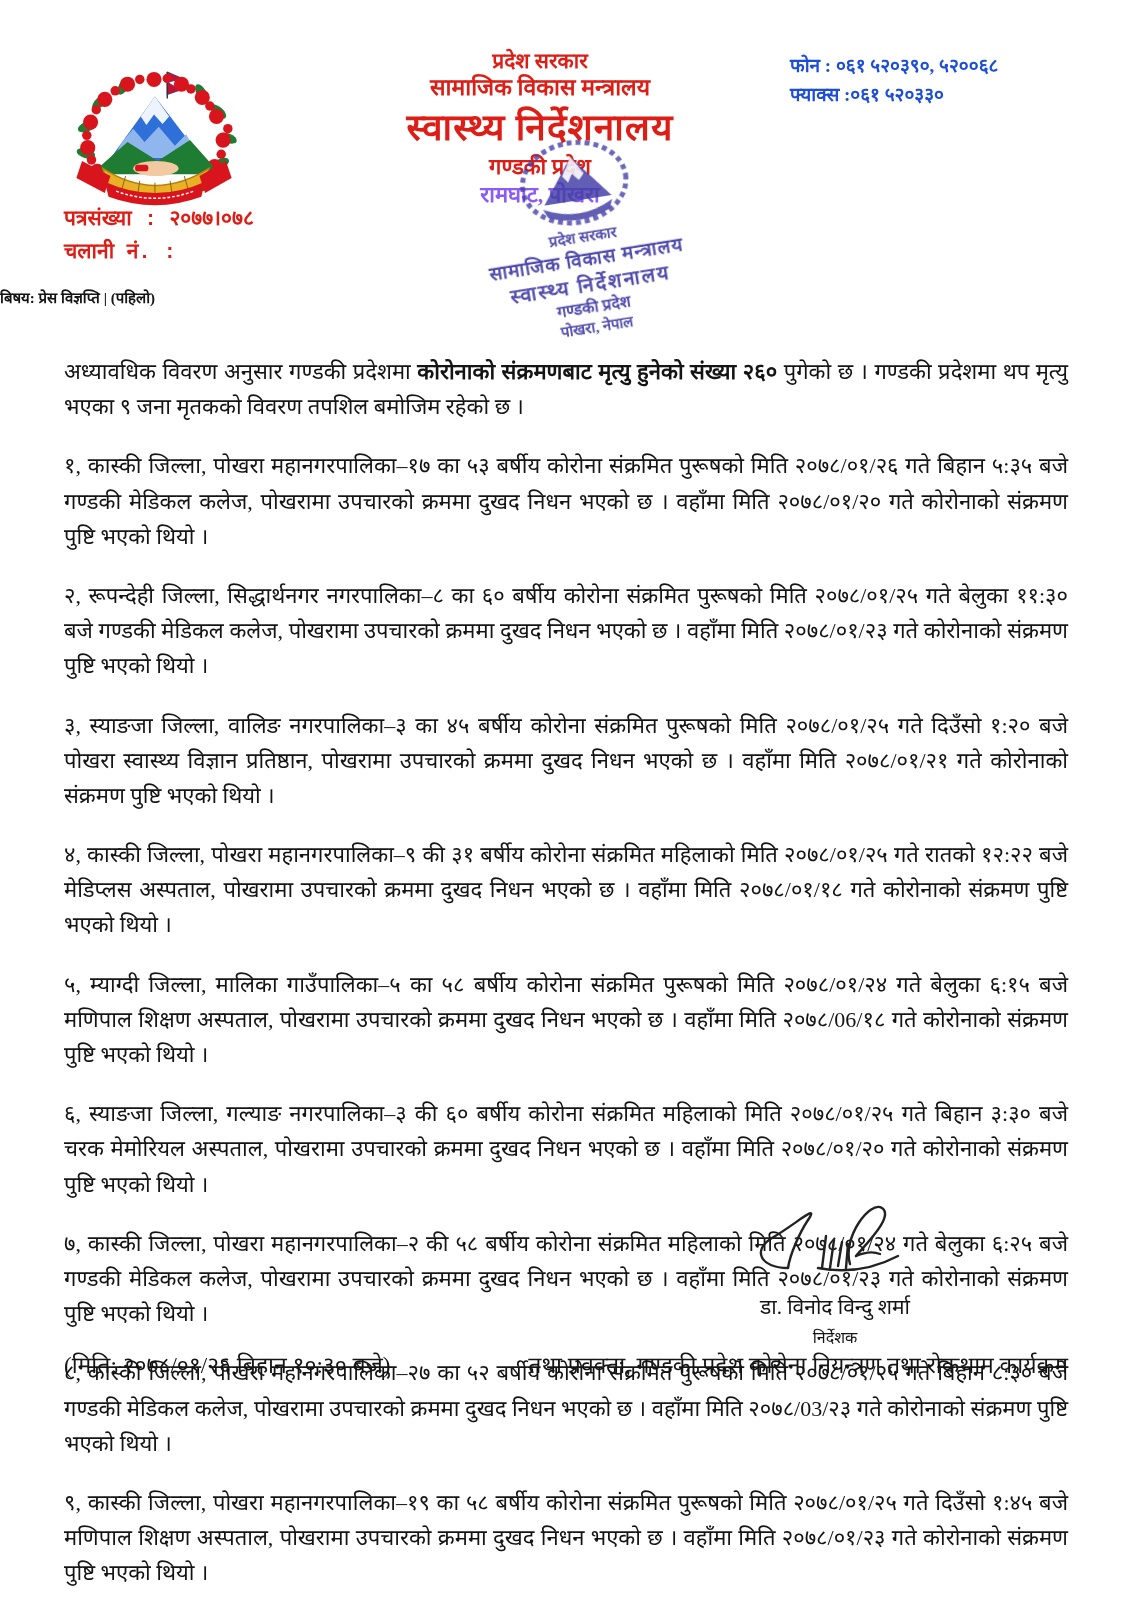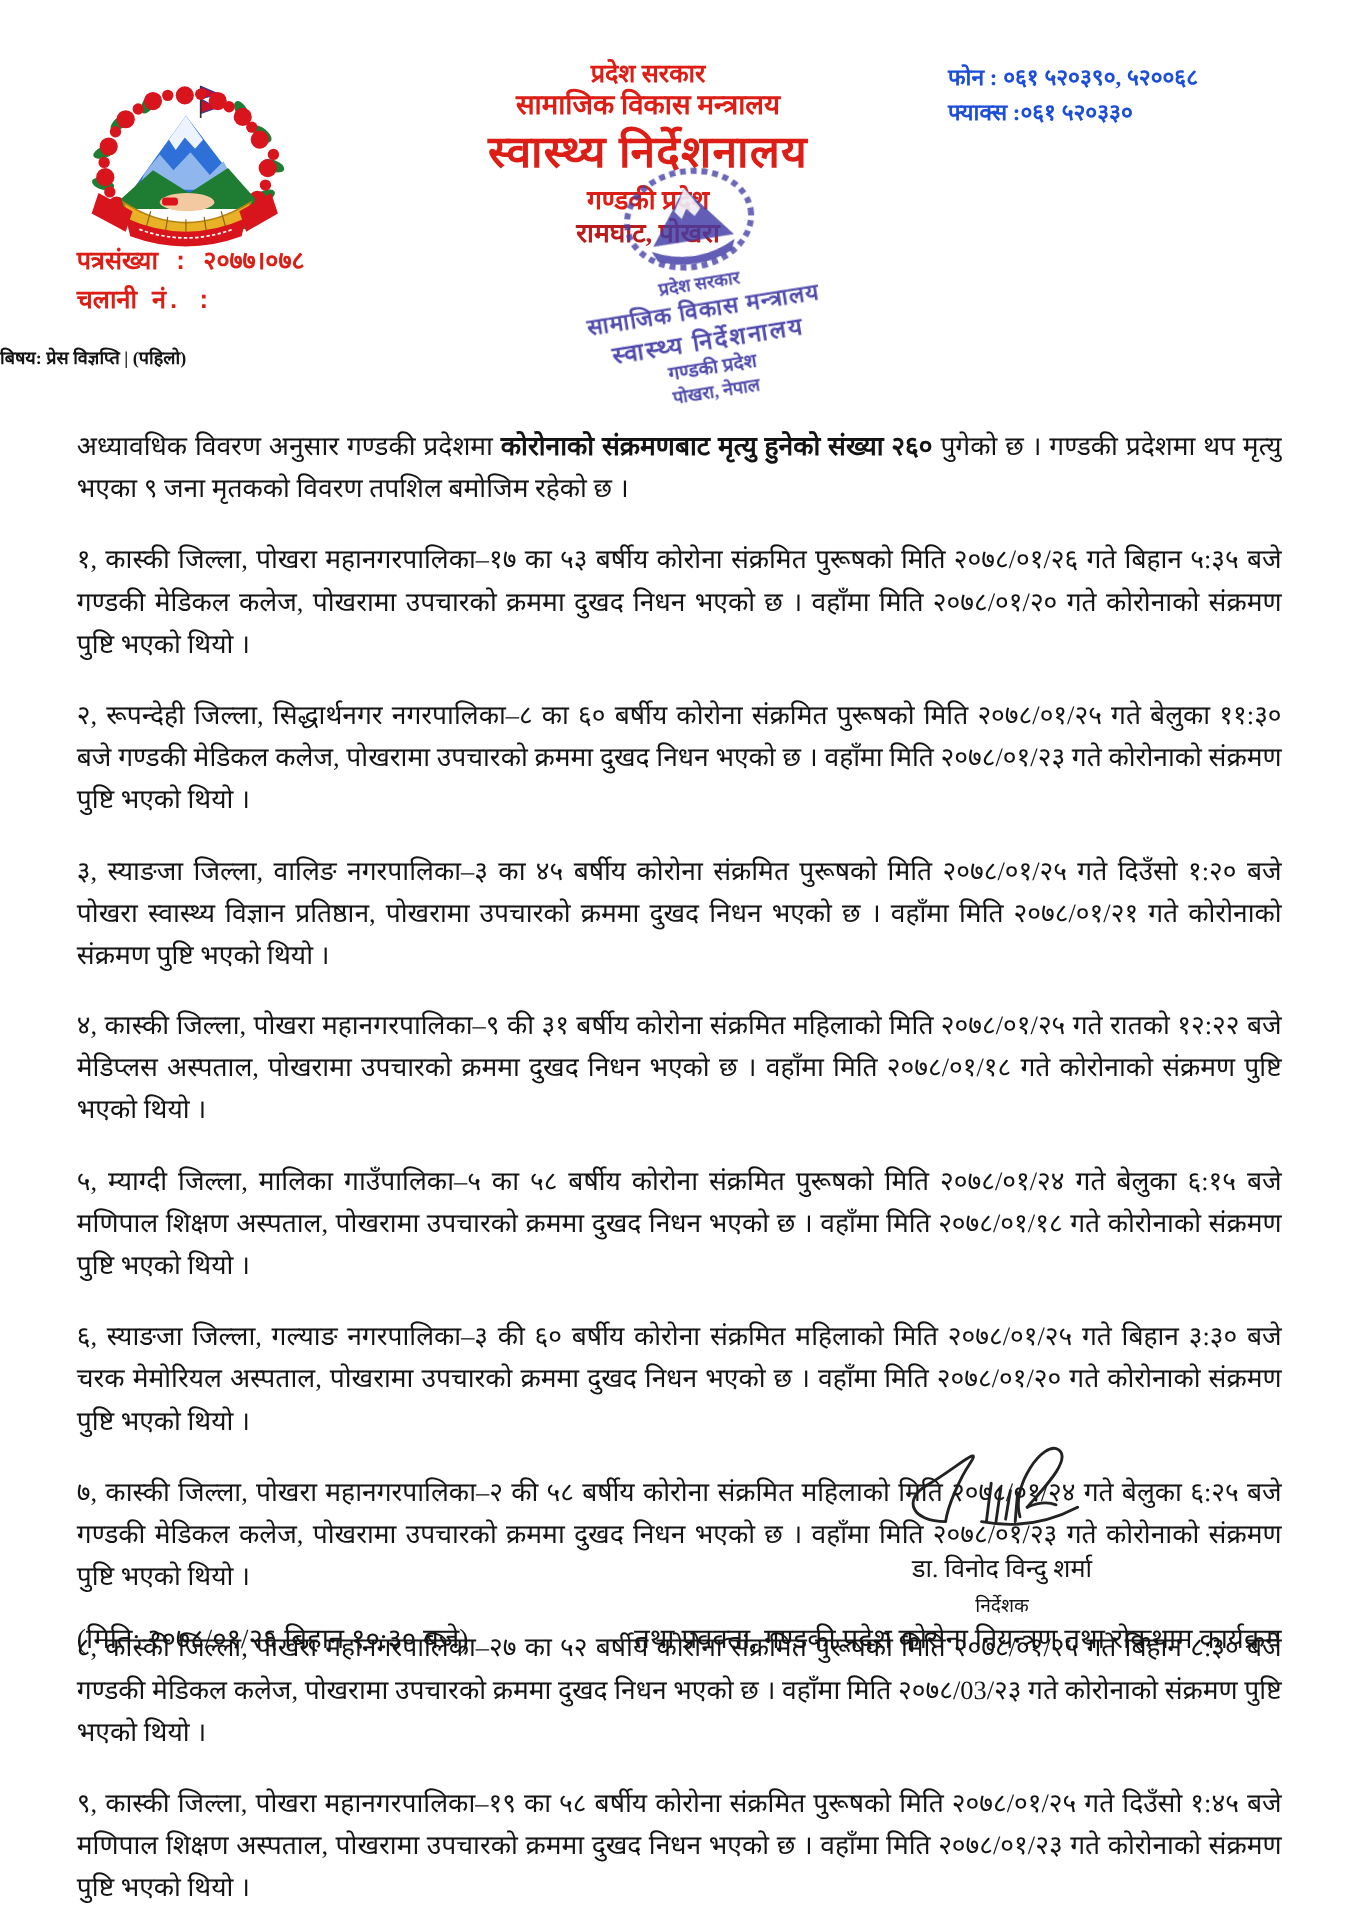--- a/index.html
+++ b/index.html
@@ -12,21 +12,21 @@
     overflow:hidden;
   }
   
   .emblem{position:absolute;left:68px;top:70px;width:172px;height:142px;}
   .letter-nos{position:absolute;left:64px;top:204px;font-size:21px;line-height:1.55;font-weight:bold;color:#dc1e16;font-family:Liberation Mono, monospace;}
   .center-head{position:absolute;left:250px;top:48px;width:580px;text-align:center;line-height:1.25;}
   .center-head .gov{font-size:21px;font-weight:bold;color:#dc1e16;}
   .center-head .ministry{font-size:23px;font-weight:bold;color:#dc1e16;}
   .center-head .directorate{font-size:37px;font-weight:bold;color:#dc1e16;letter-spacing:1px;margin:2px 0;}
   .center-head .province{font-size:22px;font-weight:bold;color:#dc1e16;}
-  .center-head .address{font-size:22px;font-weight:bold;color:#b91c1c;}
+  .center-head .address{font-size:22px;font-weight:bold;color:#8b5cf6;}
   .contact{position:absolute;left:790px;top:52px;font-size:19px;font-weight:bold;line-height:1.5;color:#1d4ed8;}
   
   .stamp{
     position:absolute;left:438px;top:138px;width:290px;
     text-align:center;color:#433da5;
     transform:rotate(-9deg);
     opacity:.92;line-height:1.3;
     filter:blur(.2px);
   }
   .stamp .s-emblem{display:block;margin:0 auto 2px auto;}
@@ -160,21 +160,21 @@
   </div>
 
   <div class="subject">बिषय: प्रेस विज्ञप्ति  | (पहिलो)</div>
 
   <div class="body-text">
     <p><span>अध्यावधिक विवरण अनुसार गण्डकी प्रदेशमा </span><span class="b">कोरोनाको संक्रमणबाट मृत्यु हुनेको संख्या २६०</span><span> पुगेको छ । गण्डकी प्रदेशमा थप मृत्यु भएका ९ जना मृतकको विवरण तपशिल बमोजिम रहेको छ ।</span></p>
     <p>१, कास्की जिल्ला,  पोखरा महानगरपालिका–१७ का ५३ बर्षीय कोरोना संक्रमित पुरूषको मिति २०७८/०१/२६ गते बिहान ५:३५ बजे गण्डकी मेडिकल कलेज, पोखरामा उपचारको क्रममा दुखद निधन भएको छ । वहाँमा मिति २०७८/०१/२० गते कोरोनाको संक्रमण पुष्टि भएको थियो ।</p>
     <p>२, रूपन्देही जिल्ला,  सिद्धार्थनगर नगरपालिका–८ का ६० बर्षीय कोरोना संक्रमित पुरूषको मिति २०७८/०१/२५ गते बेलुका ११:३० बजे गण्डकी मेडिकल कलेज, पोखरामा उपचारको क्रममा दुखद निधन भएको छ । वहाँमा मिति २०७८/०१/२३ गते कोरोनाको संक्रमण पुष्टि भएको थियो ।</p>
     <p>३, स्याङजा जिल्ला,  वालिङ नगरपालिका–३ का ४५ बर्षीय कोरोना संक्रमित पुरूषको मिति २०७८/०१/२५ गते दिउँसो १:२० बजे पोखरा स्वास्थ्य विज्ञान प्रतिष्ठान, पोखरामा उपचारको क्रममा दुखद निधन भएको छ । वहाँमा मिति २०७८/०१/२१ गते कोरोनाको संक्रमण पुष्टि भएको थियो ।</p>
     <p>४, कास्की जिल्ला,  पोखरा महानगरपालिका–९ की ३१ बर्षीय कोरोना संक्रमित महिलाको मिति २०७८/०१/२५ गते रातको १२:२२ बजे मेडिप्लस अस्पताल, पोखरामा उपचारको क्रममा दुखद निधन भएको छ । वहाँमा मिति २०७८/०१/१८ गते कोरोनाको संक्रमण पुष्टि भएको थियो ।</p>
-    <p>५, म्याग्दी जिल्ला,  मालिका गाउँपालिका–५ का ५८ बर्षीय कोरोना संक्रमित पुरूषको मिति २०७८/०१/२४ गते बेलुका ६:१५ बजे मणिपाल शिक्षण अस्पताल, पोखरामा उपचारको क्रममा दुखद निधन भएको छ । वहाँमा मिति २०७८/०१/१८ गते कोरोनाको संक्रमण पुष्टि भएको थियो ।</p>
+    <p>५, म्याग्दी जिल्ला,  मालिका गाउँपालिका–५ का ५८ बर्षीय कोरोना संक्रमित पुरूषको मिति २०७८/०१/२४ गते बेलुका ६:१५ बजे मणिपाल शिक्षण अस्पताल, पोखरामा उपचारको क्रममा दुखद निधन भएको छ । वहाँमा मिति २०७८/06/१८ गते कोरोनाको संक्रमण पुष्टि भएको थियो ।</p>
     <p>६, स्याङजा जिल्ला,  गल्याङ नगरपालिका–३ की ६० बर्षीय कोरोना संक्रमित महिलाको मिति २०७८/०१/२५ गते बिहान ३:३० बजे चरक मेमोरियल अस्पताल, पोखरामा उपचारको क्रममा दुखद निधन भएको छ । वहाँमा मिति २०७८/०१/२० गते कोरोनाको संक्रमण पुष्टि भएको थियो ।</p>
     <p>७, कास्की जिल्ला,  पोखरा महानगरपालिका–२ की ५८ बर्षीय कोरोना संक्रमित महिलाको मिति २०७८/०१/२४ गते बेलुका ६:२५ बजे गण्डकी मेडिकल कलेज, पोखरामा उपचारको क्रममा दुखद निधन भएको छ । वहाँमा मिति २०७८/०१/२३ गते कोरोनाको संक्रमण पुष्टि भएको थियो ।</p>
     <p>८, कास्की जिल्ला,  पोखरा महानगरपालिका–२७ का ५२ बर्षीय कोरोना संक्रमित पुरूषको मिति २०७८/०१/२५ गते बिहान ८:३० बजे गण्डकी मेडिकल कलेज, पोखरामा उपचारको क्रममा दुखद निधन भएको छ । वहाँमा मिति २०७८/03/२३ गते कोरोनाको संक्रमण पुष्टि भएको थियो ।</p>
     <p>९, कास्की जिल्ला,  पोखरा महानगरपालिका–१९ का ५८ बर्षीय कोरोना संक्रमित पुरूषको मिति २०७८/०१/२५ गते दिउँसो १:४५ बजे मणिपाल शिक्षण अस्पताल, पोखरामा उपचारको क्रममा दुखद निधन भएको छ । वहाँमा मिति २०७८/०१/२३ गते कोरोनाको संक्रमण पुष्टि भएको थियो ।</p>
   </div>
 
   <div class="sig-block">
     <svg width="210" height="92" viewBox="0 0 210 92">
       <g fill="none" stroke="#222" stroke-width="2.4" stroke-linecap="round">
         <path d="M58,70 C30,70 22,52 42,40 C66,26 90,4 78,22 C70,34 60,56 58,70"></path>

